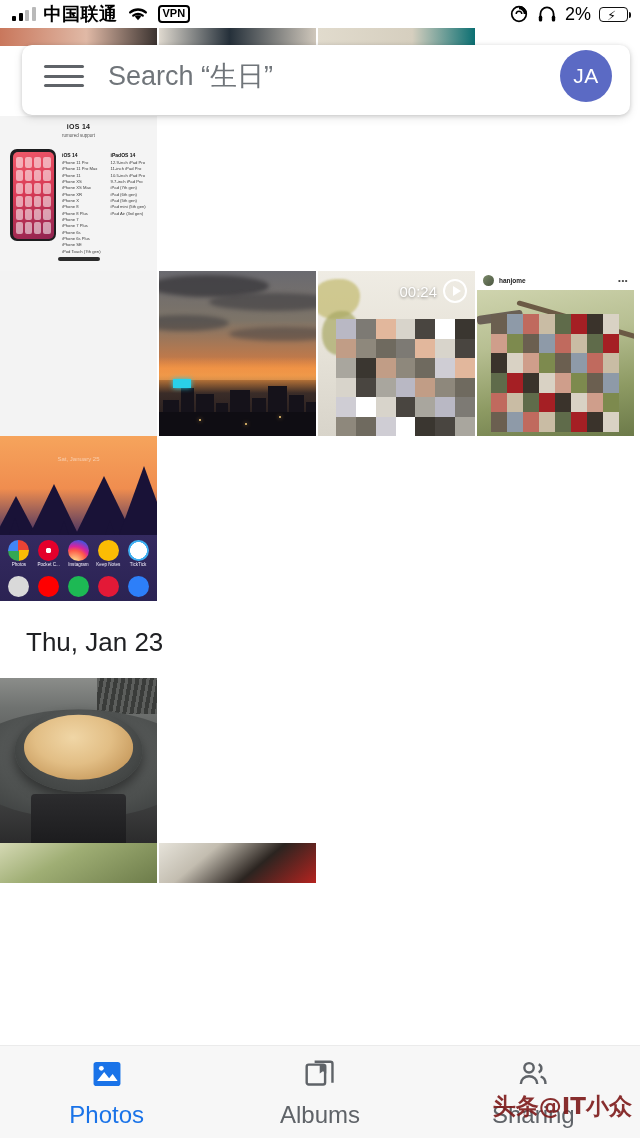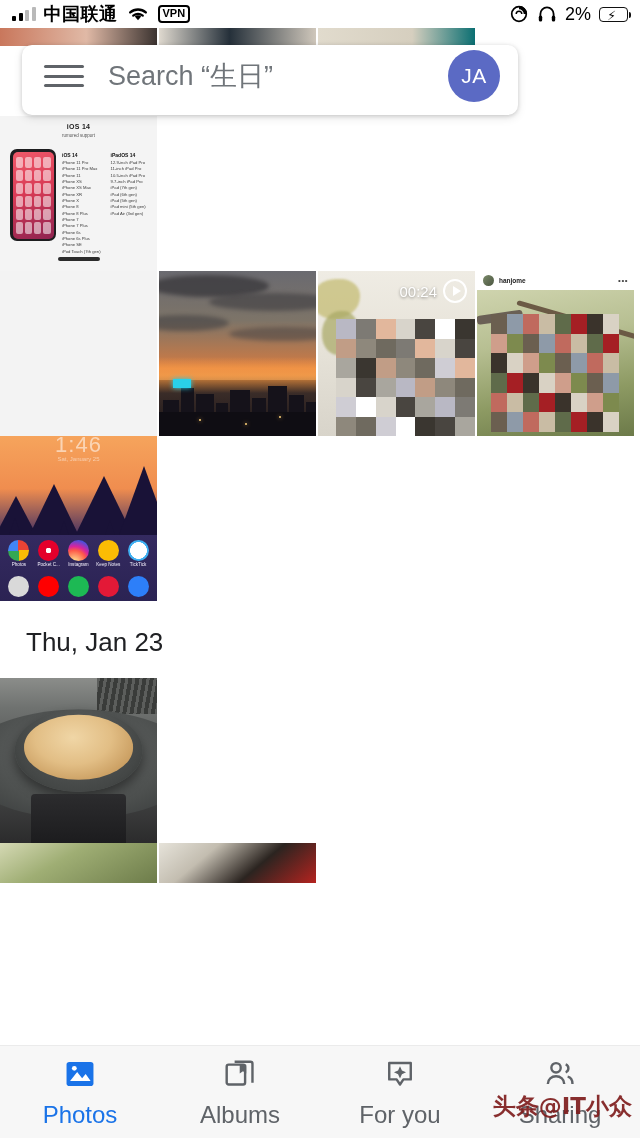--- a/index.html
+++ b/index.html
@@ -47,21 +47,21 @@
 
   
   #top-strip {
     position: absolute; top: 28px; left: 0; width: 640px; height: 18px;
     display: flex; gap: 2px; overflow: hidden;
   }
   #top-strip .ts { height: 18px; }
 
   
   #search-bar {
-    position: absolute; top: 45px; left: 22px; width: 496px; height: 70px;
+    position: absolute; top: 45px; left: 22px; width: 608px; height: 70px;
     background: #ffffff; border-radius: 10px;
     box-shadow: 0 1px 4px rgba(0,0,0,0.16), 0 3px 10px rgba(0,0,0,0.10);
     display: flex; align-items: center; padding: 0 18px 8px 22px; z-index: 40;
   }
   #hamburger { width: 40px; height: 30px; display: flex; flex-direction: column;
                justify-content: space-between; padding: 4px 0; cursor: pointer; }
   #hamburger span { display: block; height: 3px; background: #5f6368; border-radius: 2px; }
   #search-text {
     flex: 1; margin-left: 24px; font-size: 27px; color: #70757a; font-weight: 400;
     white-space: nowrap; overflow: hidden;
@@ -470,21 +470,20 @@
               <i style="background: rgb(217, 210, 196);"></i>
             </div>
         </div>
       </div>
     </div>
   </div>
 
   <div class="photo-row">
     <div class="tile">
       <div class="art-android">
-        <div class="and-clock">1:46</div>
         <div class="and-date">Sat, January 25</div>
         <div class="mountains">
           <div class="peak" style="left:-6px;border-width:0 22px 42px 22px;"></div>
           <div class="peak" style="left:28px;border-width:0 26px 54px 26px;"></div>
           <div class="peak" style="left:74px;border-width:0 30px 62px 30px;"></div>
           <div class="peak" style="left:118px;border-width:0 26px 72px 26px;"></div>
           <div class="peak" style="left:8px;border-width:0 7px 20px 7px;"></div>
           <div class="peak" style="left:58px;border-width:0 6px 17px 6px;"></div>
           <div class="peak" style="left:104px;border-width:0 6px 18px 6px;"></div>
         </div>
@@ -575,29 +574,20 @@
         <rect x="2.6" y="5.4" width="13" height="14" rx="1.4"></rect>
         <path d="M8.2 3.4 h11.2 a1.4 1.4 0 0 1 1.4 1.4 v13.4"></path>
         <path d="M11.8 5.4 v6.3 l2.3-1.7 2.3 1.7 V5.4" fill="#5f6368" stroke="none"></path>
       </svg>
     </span>
     <span class="nav-label">Albums</span>
   </div>
   <div class="nav-item">
     <span class="nav-ico">
       <svg width="34" height="34" viewBox="0 0 24 24" fill="none" stroke="#5f6368" stroke-width="1.7">
-        <path d="M4.4 4.2 h15.2 v11.6 h-5.2 l-2.4 3.6 -2.4 -3.6 h-5.2 z" stroke-linejoin="round"></path>
-        <path d="M12 6.6 l1.35 2.9 2.9 1.35 -2.9 1.35 -1.35 2.9 -1.35 -2.9 -2.9 -1.35 2.9 -1.35 z" fill="#5f6368" stroke="none"></path>
-      </svg>
-    </span>
-    <span class="nav-label">For you</span>
-  </div>
-  <div class="nav-item">
-    <span class="nav-ico">
-      <svg width="34" height="34" viewBox="0 0 24 24" fill="none" stroke="#5f6368" stroke-width="1.7">
         <circle cx="9.2" cy="7.6" r="3.3"></circle>
         <path d="M3.4 19 c0-3.3 2.6-5.4 5.8-5.4 s5.8 2.1 5.8 5.4"></path>
         <path d="M16 5.2 a3 3 0 0 1 0 5.6"></path>
         <path d="M17.4 13.9 c2.1.5 3.4 2.3 3.4 5.1"></path>
       </svg>
     </span>
     <span class="nav-label">Sharing</span>
   </div>
 </div>
 

